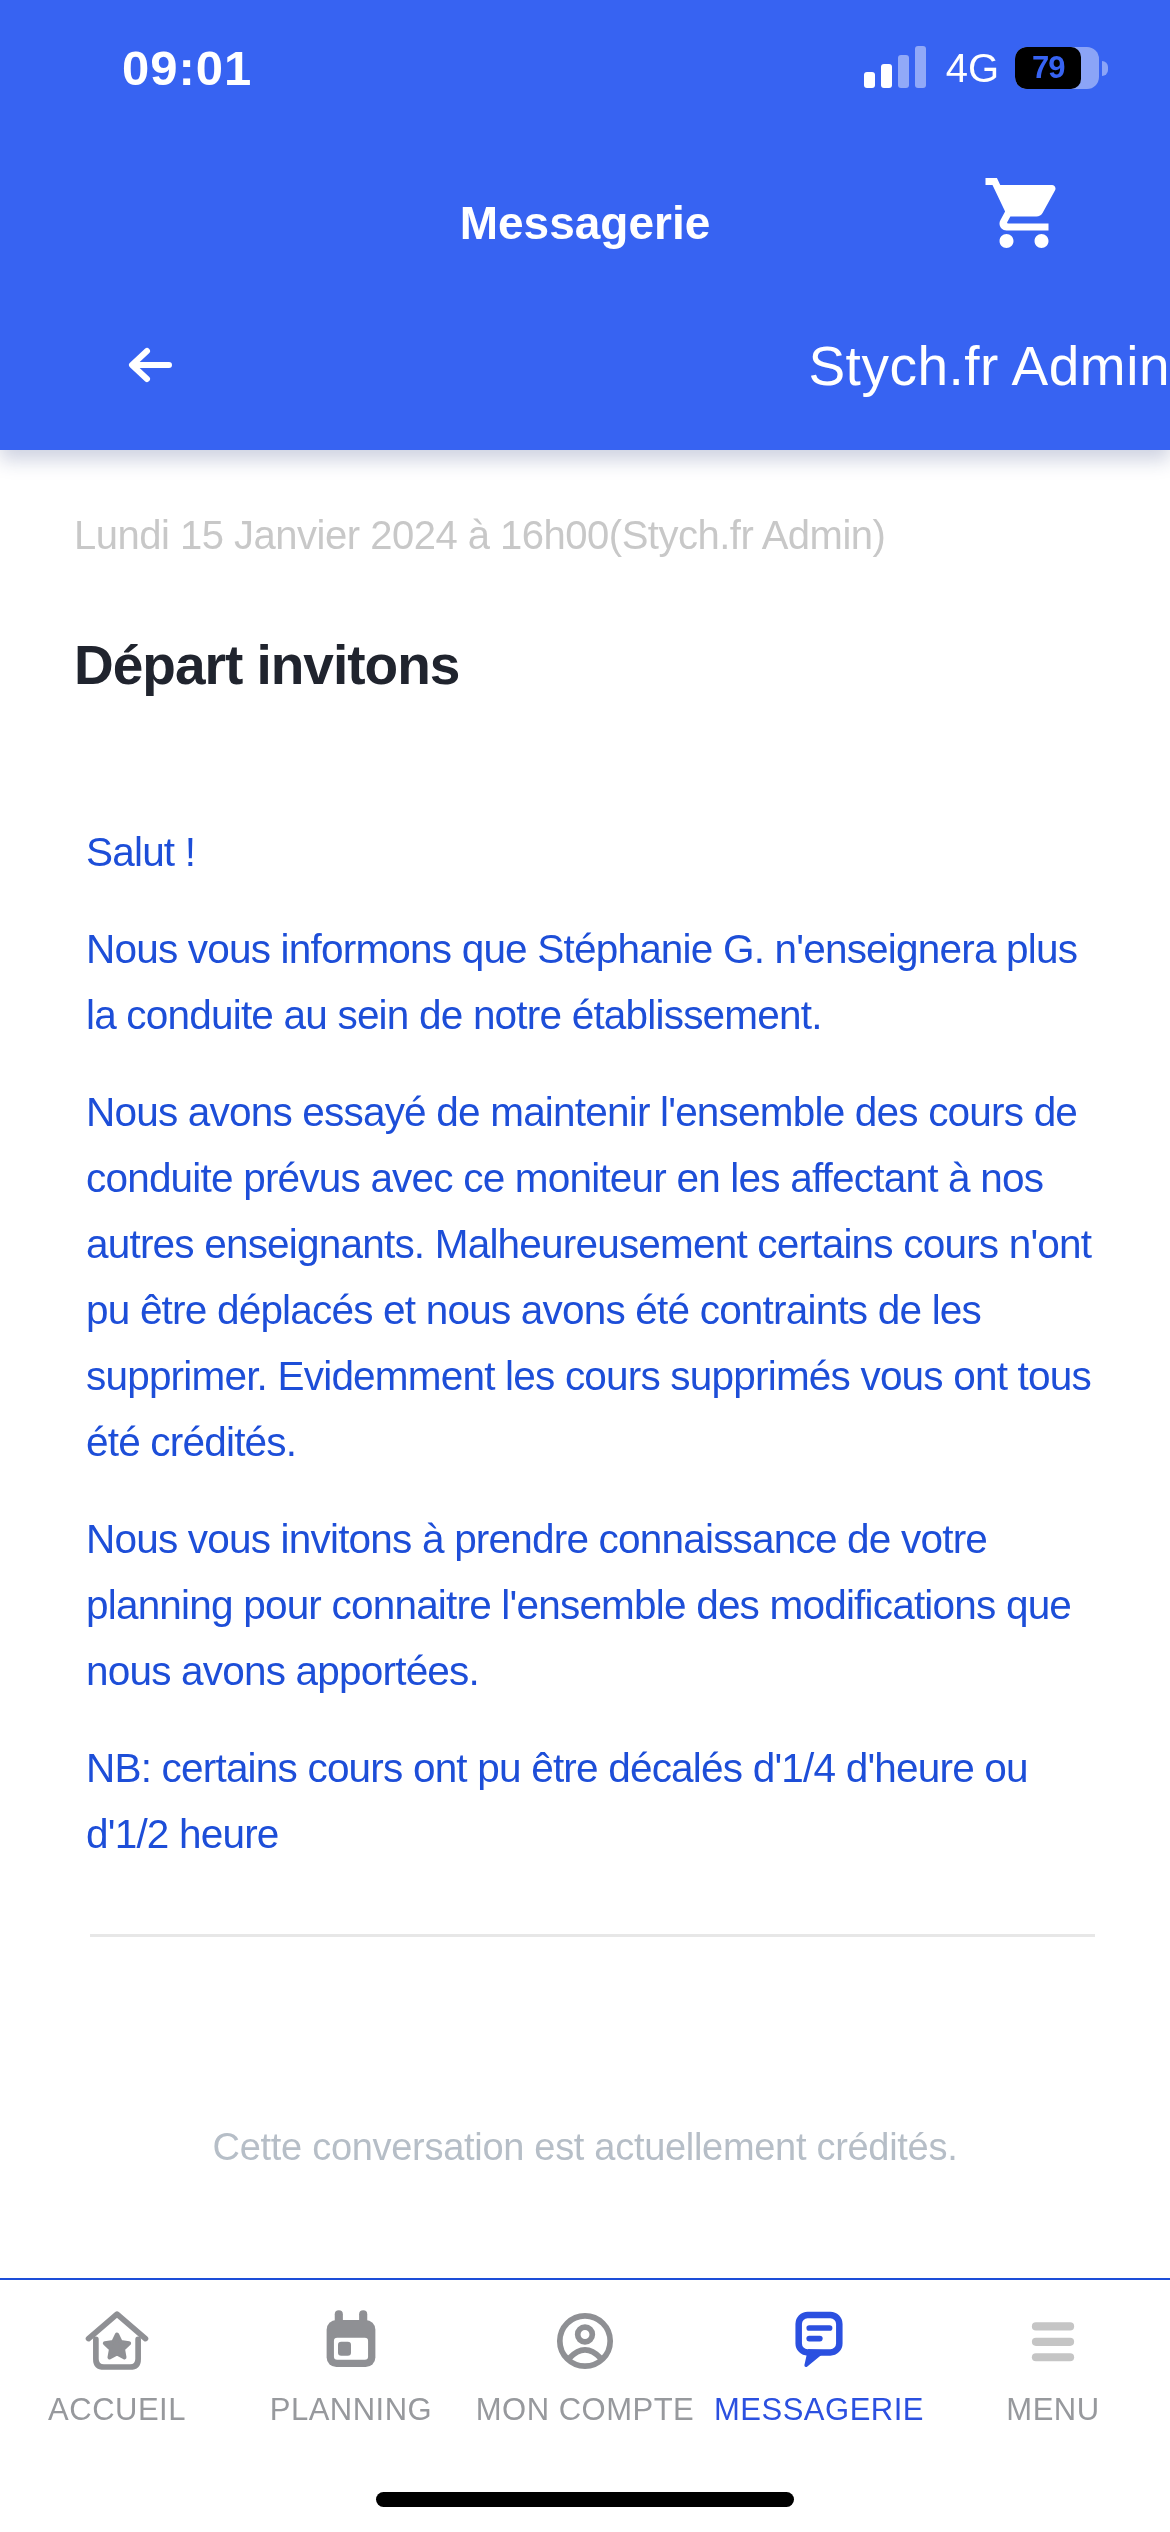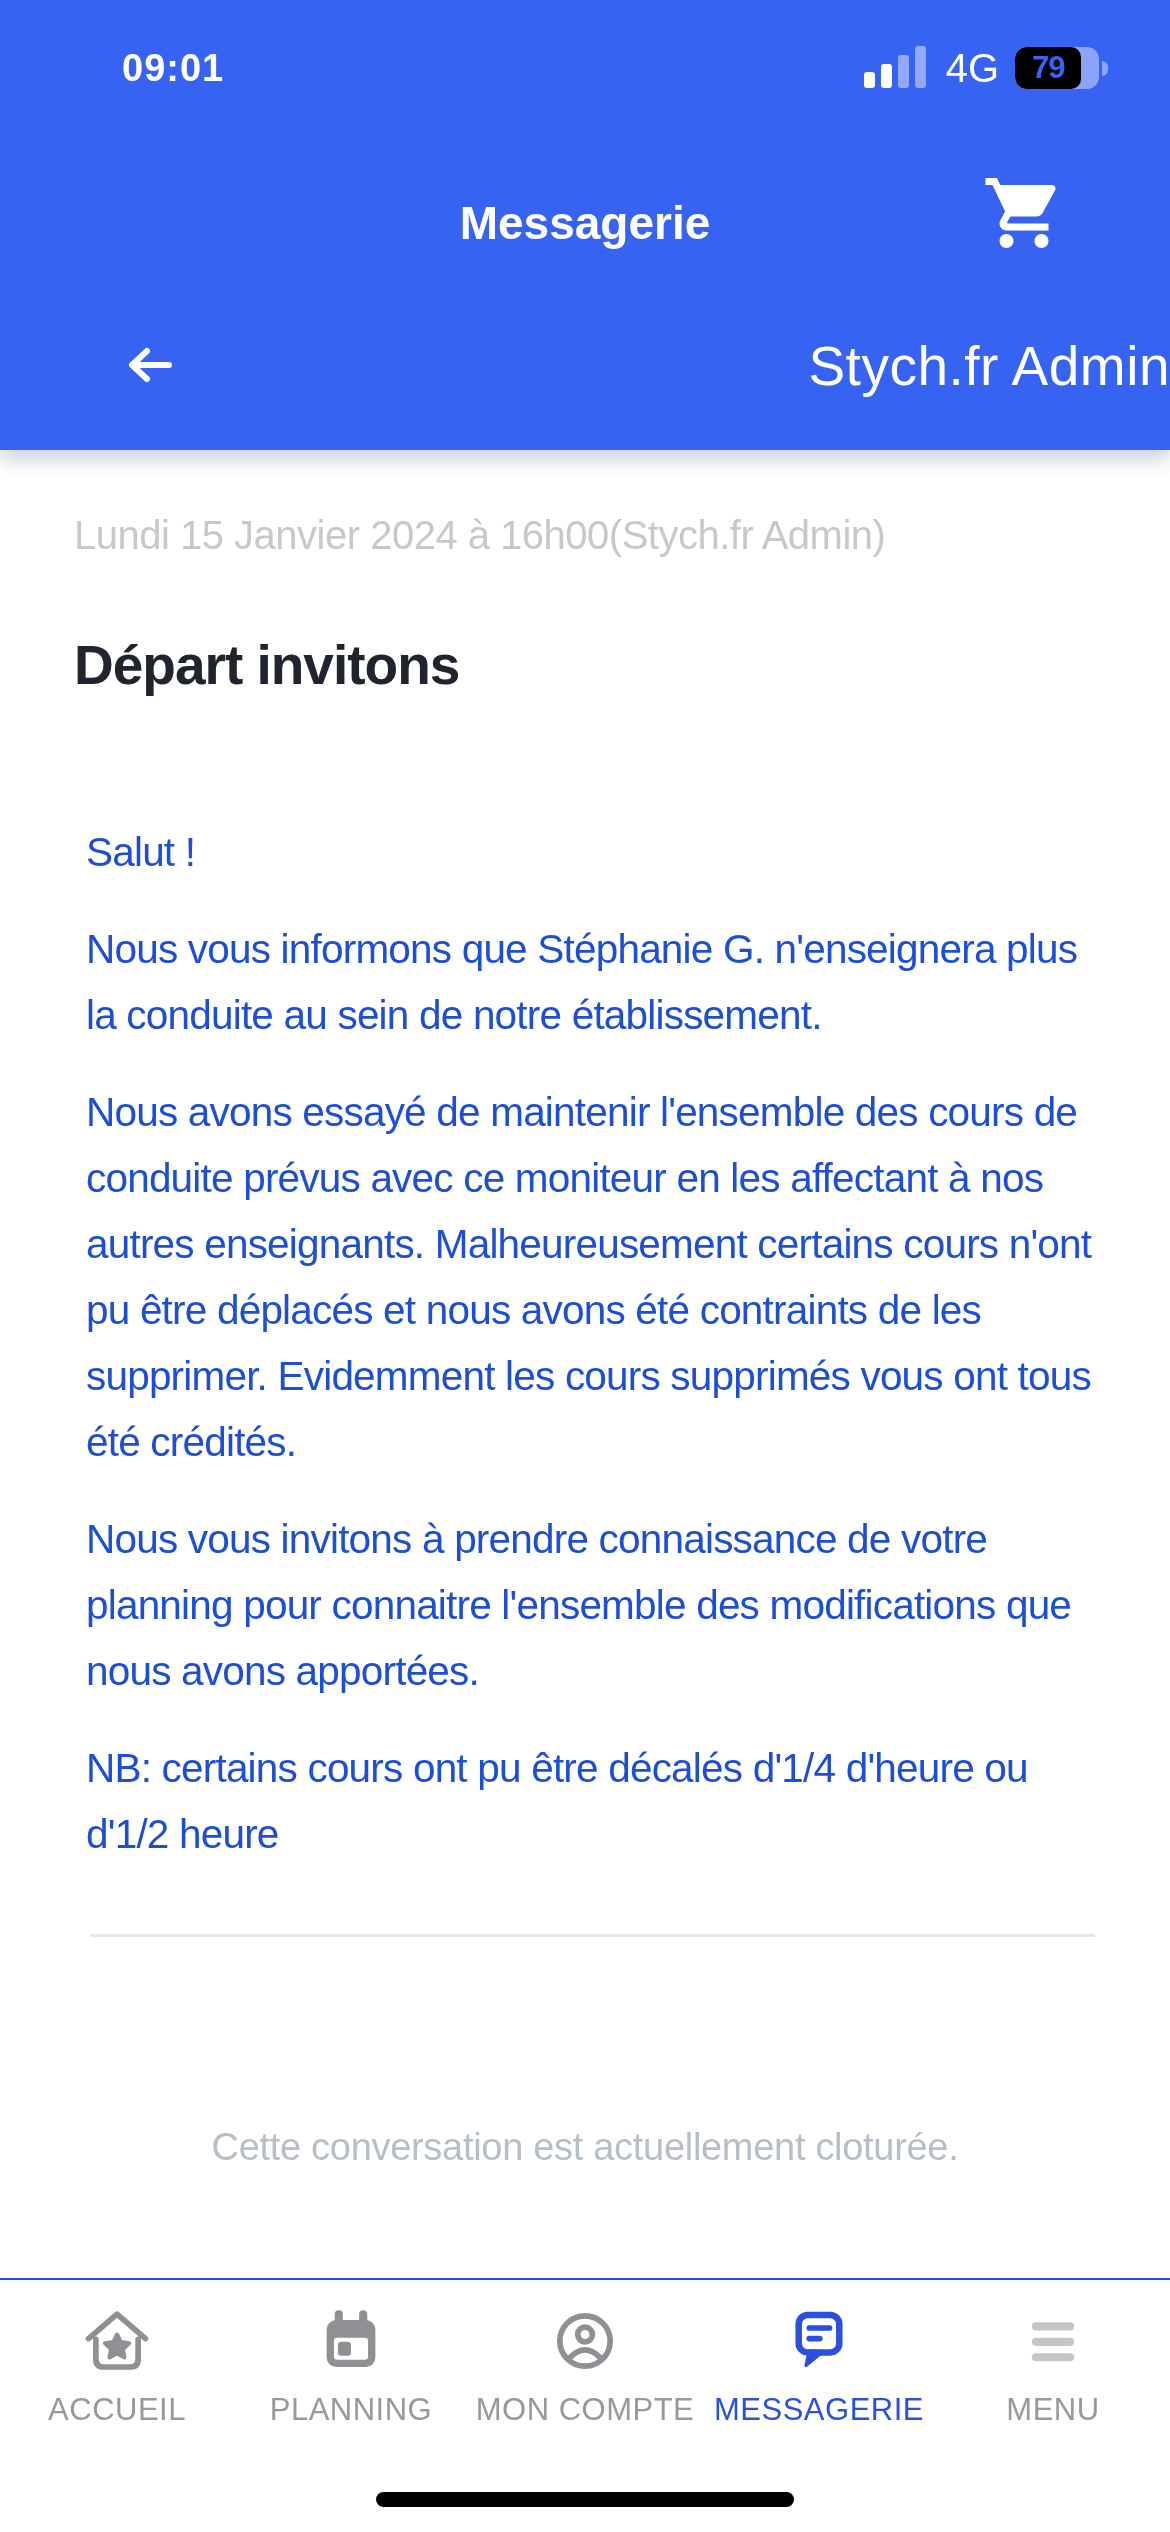--- a/index.html
+++ b/index.html
@@ -10,21 +10,21 @@
   
   .blue-header{
     position:absolute;top:0;left:0;width:1170px;height:450px;
     background:#3763f2;z-index:5;box-shadow:0 10px 18px rgba(30,50,120,.22);
   }
   .status-bar{
     position:absolute;top:36px;left:0;right:0;height:64px;
     display:flex;align-items:center;justify-content:space-between;
     padding:0 62px 0 122px;box-sizing:border-box;color:#fff;
   }
-  .status-time{font-size:38px;font-weight:700;letter-spacing:1px;}
+  .status-time{font-size:49px;font-weight:700;letter-spacing:1px;}
   .status-right{display:flex;align-items:center;gap:16px;}
   .net-label{font-size:40px;font-weight:500;}
   .battery{position:relative;width:84px;height:42px;border-radius:12px;
     background:rgba(255,255,255,.42);overflow:hidden;}
   .battery-fill{
     position:absolute;left:0;top:0;bottom:0;width:79%;background:#000000;
     border-radius:10px;display:flex;align-items:center;justify-content:center;
   }
   .battery-fill span{font-size:31px;font-weight:700;color:#3763f2;letter-spacing:-1px;}
   .battery-cap{width:6px;height:15px;border-radius:0 6px 6px 0;background:rgba(255,255,255,.42);margin-left:3px;}
@@ -141,21 +141,21 @@
     <div class="message-body">
       <p>Salut !</p>
       <p>Nous vous informons que Stéphanie G. n'enseignera plus la conduite au sein de notre établissement.</p>
       <p>Nous avons essayé de maintenir l'ensemble des cours de conduite prévus avec ce moniteur en les affectant à nos autres enseignants. Malheureusement certains cours n'ont pu être déplacés et nous avons été contraints de les supprimer. Evidemment les cours supprimés vous ont tous été crédités.</p>
       <p>Nous vous invitons à prendre connaissance de votre planning pour connaitre l'ensemble des modifications que nous avons apportées.</p>
       <p>NB: certains cours ont pu être décalés d'1/4 d'heure ou d'1/2 heure</p>
     </div>
 
     <hr class="divider">
 
-    <div class="closed-notice">Cette conversation est actuellement cloturée.</div>
+    <div class="closed-notice">Cette conversation est actuellement crédités.</div>
   </main>
 
   <nav class="tab-bar">
 
     <button class="tab-item">
       <span class="tab-icon">
         <svg width="78" height="78" viewBox="0 0 96 96" fill="none">
           <path d="M22 46 V70 Q22 80 32 80 H64 Q74 80 74 70 V46" stroke="#8f9094" stroke-width="7" stroke-linecap="round"></path>
           <path d="M13 45 L48 15 L83 45" stroke="#8f9094" stroke-width="7" stroke-linecap="round" stroke-linejoin="round"></path>
           <path d="M48 40 l4.6 9.3 10.3 1.5 -7.5 7.2 1.8 10.2 -9.2 -4.8 -9.2 4.8 1.8 -10.2 -7.5 -7.2 10.3 -1.5 z" fill="#8f9094" stroke="#8f9094" stroke-width="5" stroke-linejoin="round"></path>

